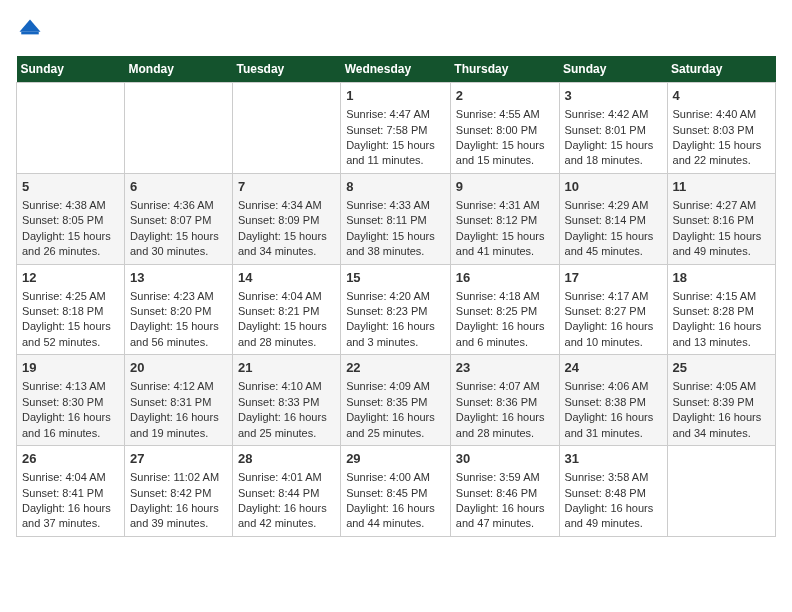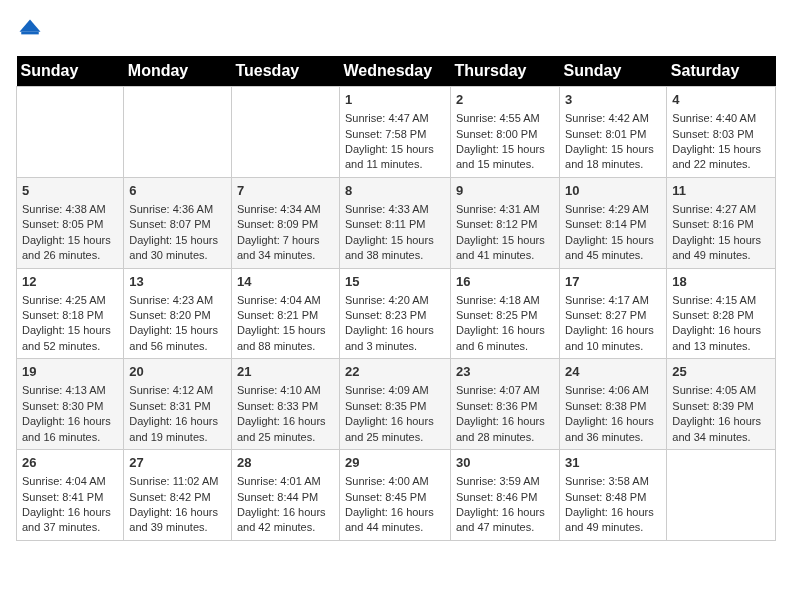--- a/index.html
+++ b/index.html
@@ -43,25 +43,25 @@
     .location {
       font-size: 16px;
       color: #555;
     }
     table {
       width: 100%;
       border-collapse: collapse;
       font-size: 11px;
     }
     th {
-      background-color: #000000;
+      background-color: #14532d;
       color: #fff;
       padding: 6px 4px;
       text-align: left;
-      font-size: 16px;
+      font-size: 12px;
       font-weight: bold;
     }
     td {
       border: 1px solid #ccc;
       vertical-align: top;
       padding: 4px 5px;
       width: 113px;
       min-height: 80px;
       color: #333;
       line-height: 1.4;
@@ -148,21 +148,21 @@
         <td>
           <span class="day-num">6</span>
           <div>Sunrise: 4:36 AM</div>
           <div>Sunset: 8:07 PM</div>
           <div>Daylight: 15 hours and 30 minutes.</div>
         </td>
         <td>
           <span class="day-num">7</span>
           <div>Sunrise: 4:34 AM</div>
           <div>Sunset: 8:09 PM</div>
-          <div>Daylight: 7 hours and 34 minutes.</div>
+          <div>Daylight: 15 hours and 34 minutes.</div>
         </td>
         <td>
           <span class="day-num">8</span>
           <div>Sunrise: 4:33 AM</div>
           <div>Sunset: 8:11 PM</div>
           <div>Daylight: 15 hours and 38 minutes.</div>
         </td>
         <td>
           <span class="day-num">9</span>
           <div>Sunrise: 4:31 AM</div>
@@ -192,21 +192,21 @@
         <td>
           <span class="day-num">13</span>
           <div>Sunrise: 4:23 AM</div>
           <div>Sunset: 8:20 PM</div>
           <div>Daylight: 15 hours and 56 minutes.</div>
         </td>
         <td>
           <span class="day-num">14</span>
           <div>Sunrise: 4:04 AM</div>
           <div>Sunset: 8:21 PM</div>
-          <div>Daylight: 15 hours and 88 minutes.</div>
+          <div>Daylight: 15 hours and 28 minutes.</div>
         </td>
         <td>
           <span class="day-num">15</span>
           <div>Sunrise: 4:20 AM</div>
           <div>Sunset: 8:23 PM</div>
           <div>Daylight: 16 hours and 3 minutes.</div>
         </td>
         <td>
           <span class="day-num">16</span>
           <div>Sunrise: 4:18 AM</div>
@@ -254,21 +254,21 @@
         <td>
           <span class="day-num">23</span>
           <div>Sunrise: 4:07 AM</div>
           <div>Sunset: 8:36 PM</div>
           <div>Daylight: 16 hours and 28 minutes.</div>
         </td>
         <td>
           <span class="day-num">24</span>
           <div>Sunrise: 4:06 AM</div>
           <div>Sunset: 8:38 PM</div>
-          <div>Daylight: 16 hours and 36 minutes.</div>
+          <div>Daylight: 16 hours and 31 minutes.</div>
         </td>
         <td>
           <span class="day-num">25</span>
           <div>Sunrise: 4:05 AM</div>
           <div>Sunset: 8:39 PM</div>
           <div>Daylight: 16 hours and 34 minutes.</div>
         </td>
       </tr>
       <tr>
         <td>

